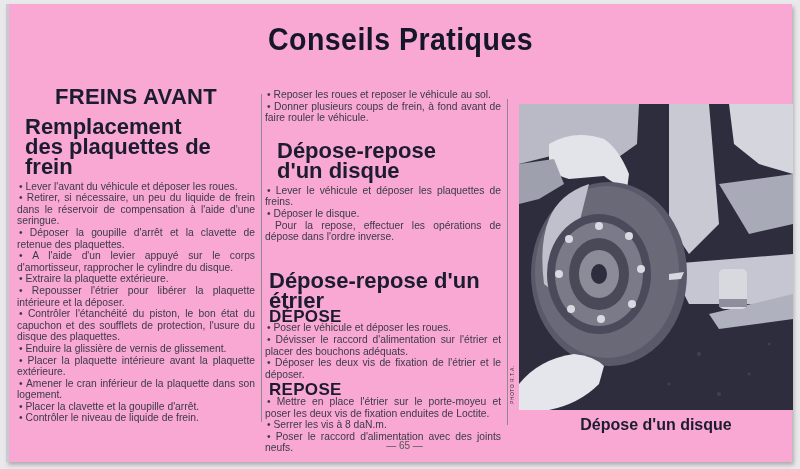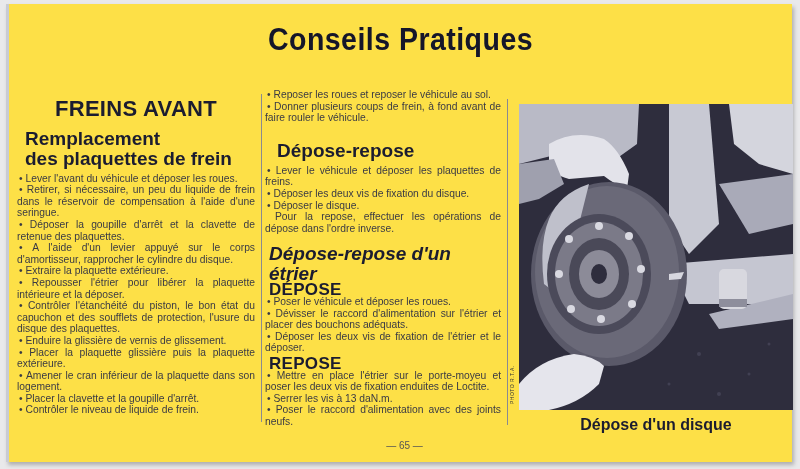--- a/index.html
+++ b/index.html
@@ -1,46 +1,46 @@
 <!DOCTYPE html>
 <html><head>
   <meta charset="utf-8">
   <style>
     * { box-sizing: border-box; margin: 0; padding: 0; }
     html, body { width: 800px; height: 469px; overflow: hidden; background: #e9e9eb; }
     body { font-family: "Liberation Sans", sans-serif; color: #2a2a33; position: relative; }
 
     .page {
       position: absolute; left: 6px; top: 4px; width: 786px; height: 458px;
-      background: #fde047;
+      background: #f9a8d4;
       box-shadow: 2px 3px 4px rgba(0,0,0,0.25);
       border-left: 3px solid #c9cbd3;
     }
 
     .main-title {
       position: absolute; left: 0; right: 0; top: 18px;
       text-align: center; font-weight: bold; font-size: 31px;
       color: #15162a; letter-spacing: 0.5px;
       transform: scaleX(0.92);
     }
 
     .col { position: absolute; font-size: 10.3px; line-height: 11.6px; color: #3a3a44; }
     .col p { text-align: justify; }
     .col p.item::before { content: "\2022\00a0"; }
     .col p.item { text-indent: 2px; }
 
-    .col-left { left: 8px; top: 87px; width: 238px; margin-top: 12px; }
+    .col-left { left: 8px; top: 87px; width: 238px; }
     .col-mid { left: 256px; top: 85px; width: 236px; }
 
     .section-title {
       font-size: 22px; font-weight: bold; text-align: center; color: #1b1c30;
       margin-bottom: 14px; letter-spacing: 0.3px;
     }
     .h2 {
-      font-size: 19px; font-weight: bold; color: #1b1c30;
+      font-size: 22px; font-weight: bold; color: #1b1c30;
       line-height: 20px; margin: 0 0 4px 0;
     }
     .col-left .h2 { padding-left: 8px; }
     .h3 { font-size: 17px; font-weight: bold; color: #1b1c30; margin-top: 4px; letter-spacing: 0.3px; }
     .p-indent { text-indent: 10px; }
 
     .rule-left {
       position: absolute; left: 252px; top: 90px; width: 1px; height: 328px; background: #8a8a90;
     }
     .rule-right {
@@ -80,49 +80,49 @@
       <div>des plaquettes de frein</div>
     </div>
     <p class="item">Lever l'avant du véhicule et déposer les roues.</p>
     <p class="item">Retirer, si nécessaire, un peu du liquide de frein dans le réservoir de compensation à l'aide d'une seringue.</p>
     <p class="item">Déposer la goupille d'arrêt et la clavette de retenue des plaquettes.</p>
     <p class="item">A l'aide d'un levier appuyé sur le corps d'amortisseur, rapprocher le cylindre du disque.</p>
     <p class="item">Extraire la plaquette extérieure.</p>
     <p class="item">Repousser l'étrier pour libérer la plaquette intérieure et la déposer.</p>
     <p class="item">Contrôler l'étanchéité du piston, le bon état du capuchon et des soufflets de protection, l'usure du disque des plaquettes.</p>
     <p class="item">Enduire la glissière de vernis de glissement.</p>
-    <p class="item">Placer la plaquette glissière puis la plaquette extérieure.</p>
+    <p class="item">Placer la plaquette intérieure avant la plaquette extérieure.</p>
     <p class="item">Amener le cran inférieur de la plaquette dans son logement.</p>
     <p class="item">Placer la clavette et la goupille d'arrêt.</p>
     <p class="item">Contrôler le niveau de liquide de frein.</p>
   </div>
 
   <div class="rule-left"></div>
 
   <div class="col col-mid">
     <p class="item">Reposer les roues et reposer le véhicule au sol.</p>
     <p class="item">Donner plusieurs coups de frein, à fond avant de faire rouler le véhicule.</p>
 
     <div class="h2" style="margin-top:17px; padding-left:12px;">
       <div>Dépose-repose</div>
+      <div>d'un disque</div>
     </div>
     <p class="item">Lever le véhicule et déposer les plaquettes de freins.</p>
-    <p class="item">Déposer les deux vis de fixation du disque.</p>
     <p class="item">Déposer le disque.</p>
     <p class="p-indent">Pour la repose, effectuer les opérations de dépose dans l'ordre inverse.</p>
 
-    <div class="h2" style="margin-top:10px; margin-bottom:0; padding-left:4px;font-style:italic;">Dépose-repose d'un étrier</div>
+    <div class="h2" style="margin-top:28px; margin-bottom:0; padding-left:4px;">Dépose-repose d'un étrier</div>
     <div class="h3" style="margin-top:0; padding-left:4px;">DÉPOSE</div>
     <p class="item">Poser le véhicule et déposer les roues.</p>
     <p class="item">Dévisser le raccord d'alimentation sur l'étrier et placer des bouchons adéquats.</p>
     <p class="item">Déposer les deux vis de fixation de l'étrier et le déposer.</p>
 
     <div class="h3" style="padding-left:4px;">REPOSE</div>
     <p class="item">Mettre en place l'étrier sur le porte-moyeu et poser les deux vis de fixation enduites de Loctite.</p>
-    <p class="item">Serrer les vis à 13 daN.m.</p>
+    <p class="item">Serrer les vis à 8 daN.m.</p>
     <p class="item">Poser le raccord d'alimentation avec des joints neufs.</p>
   </div>
 
   <div class="rule-right"></div>
 
   <div class="photo-credit">PHOTO R.T.A.</div>
 
   <div class="photo">
     <svg width="274" height="306" viewBox="0 0 274 306">
       <rect width="274" height="306" fill="#2e2d3d"></rect>

